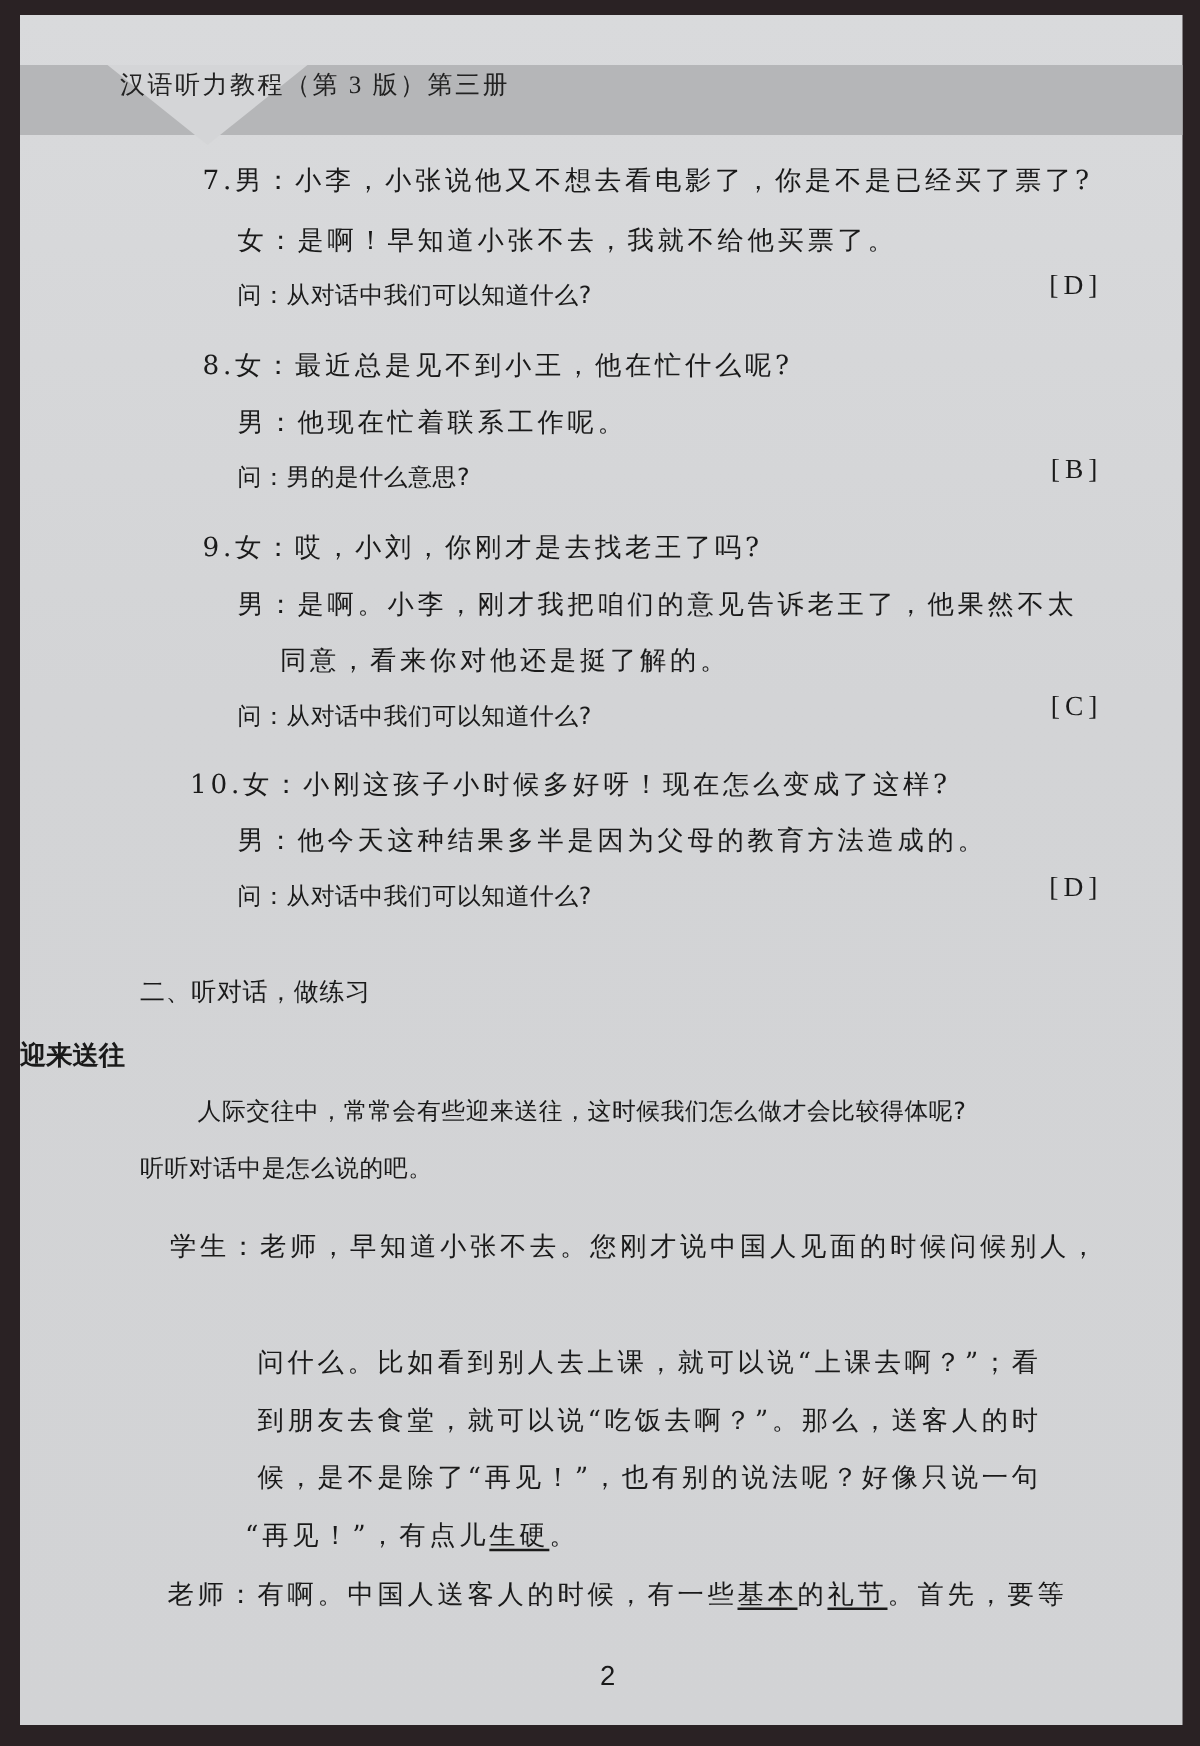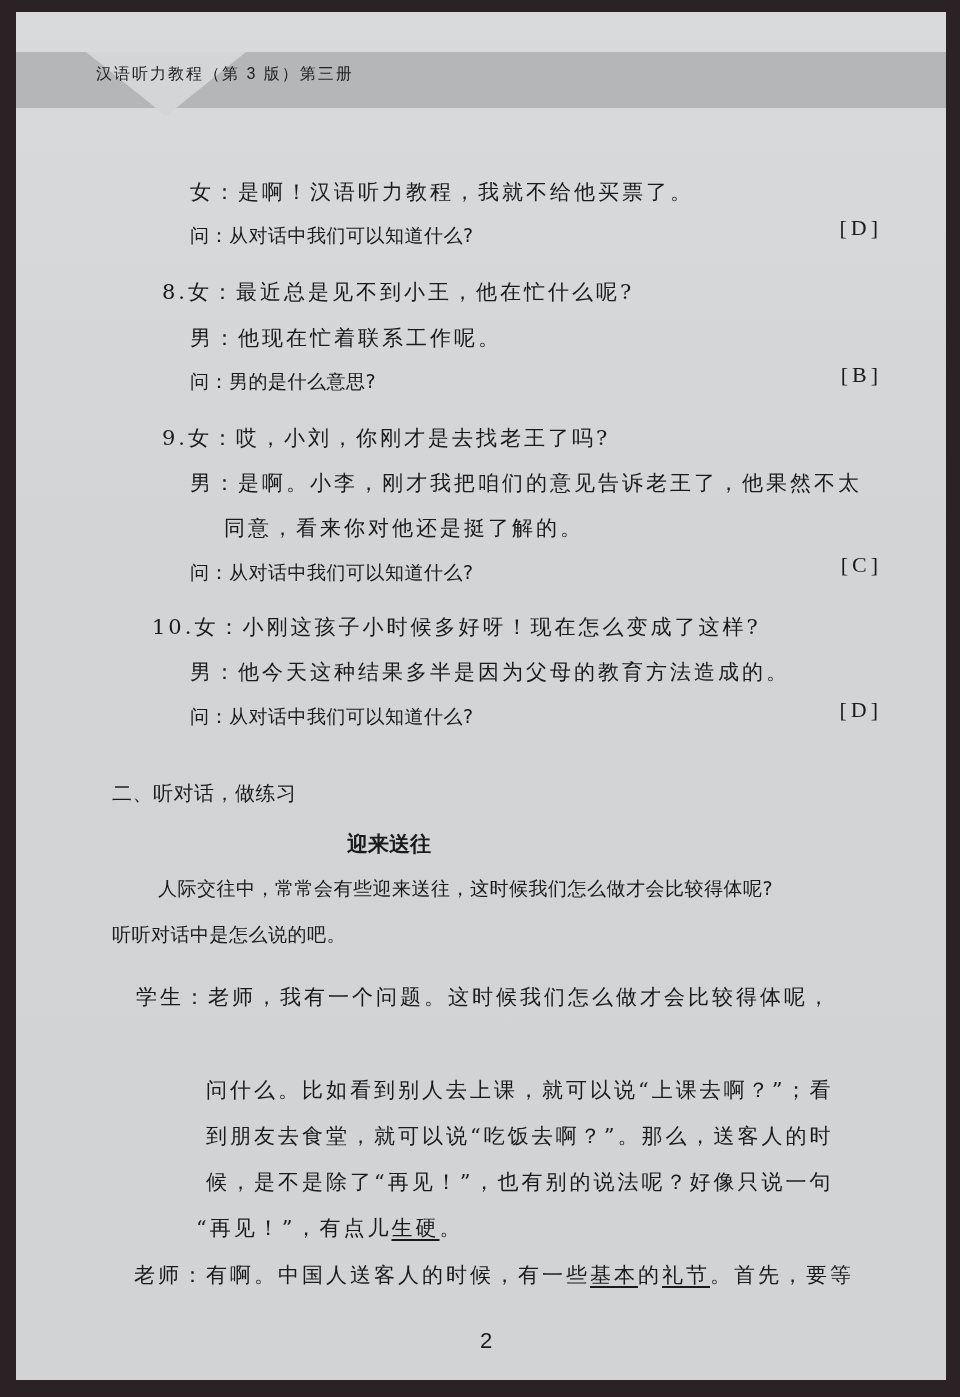--- a/index.html
+++ b/index.html
@@ -18,53 +18,56 @@
       position: absolute; left: 0; top: 40px; width: 930px; height: 56px;
       background: #b5b6b8;
     }
     .header-notch {
       position: absolute; left: 70px; top: 40px; width: 0; height: 0;
       border-left: 80px solid transparent;
       border-right: 80px solid transparent;
       border-top: 64px solid #d4d5d7;
     }
     .header-title {
-      position: absolute; left: 80px; top: 52px;
-      font-family: Liberation Sans, sans-serif;
-      font-size: 16px; letter-spacing: 2px; color: #222;
+      position: absolute; left: 80px; top: 42px;
+      font-family: Liberation Serif, serif;
+      font-size: 20px; letter-spacing: 2px; color: #222;
     }
     .line {
       position: absolute; font-size: 21px; white-space: nowrap; letter-spacing: 3px;
     }
     .sans { font-family: "DejaVu Sans", "Liberation Sans", sans-serif; letter-spacing: 0.5px; font-size: 19px; text-align: center; }
     .answer {
       position: absolute; right: 64px; font-size: 22px; letter-spacing: 4px;
       font-family: "Liberation Serif", "DejaVu Serif", serif;
     }
     .u { text-decoration: underline; text-underline-offset: 4px; }
     .section-title { font-size: 20px; }
     .lesson-title {
-      position: absolute; left: 0; width: 746px; text-align: center; top: 818px;
+      position: absolute; left: 0; width: 746px; top: 818px;
       font-family: "DejaVu Sans", "Liberation Sans", sans-serif; font-weight: bold; font-size: 21px;
     }
     .page-number {
       position: absolute; left: 464px; top: 1316px;
       font-family: "Liberation Sans", sans-serif; font-size: 22px;
     }
   </style>
 </head>
 <body>
 
 <div class="page">
   <div class="header-band"></div>
   <div class="header-notch"></div>
   <div class="header-title">汉语听力教程（第 3 版）第三册</div>
 
+  <div class="line" style="left:146px; top:118px;">
+    <span>7.</span><span>男：</span><span>小李，小张说他又不想去看电影了，你是不是已经买了票了?</span>
+  </div>
   <div class="line" style="left:174px; top:166px;">
-    <span>女：</span><span>是啊！汉语听力教程，我就不给他买票了。</span>
+    <span>女：</span><span>是啊！早知道小张不去，我就不给他买票了。</span>
   </div>
   <div class="line sans" style="left:174px; top:211px;">问：从对话中我们可以知道什么?</div>
   <div class="answer" style="top:203px;">[D]</div>
 
   <div class="line" style="left:146px; top:266px;">
     <span>8.</span><span>女：</span><span>最近总是见不到小王，他在忙什么呢?</span>
   </div>
   <div class="line" style="left:174px; top:312px;">
     <span>男：</span><span>他现在忙着联系工作呢。</span>
   </div>
@@ -89,21 +92,21 @@
   </div>
   <div class="line sans" style="left:174px; top:692px;">问：从对话中我们可以知道什么?</div>
   <div class="answer" style="top:685px;">[D]</div>
 
   <div class="line sans section-title" style="left:96px; top:768px;">二、听对话，做练习</div>
   <div class="lesson-title">迎来送往</div>
   <div class="line sans" style="left:142px; top:864px;">人际交往中，常常会有些迎来送往，这时候我们怎么做才会比较得体呢?</div>
   <div class="line sans" style="left:96px; top:910px;">听听对话中是怎么说的吧。</div>
 
   <div class="line" style="left:120px; top:971px;">
-    <span>学生：</span><span>老师，我有一个问题。这时候我们怎么做才会比较得体呢，</span>
+    <span>学生：</span><span>老师，早知道小张不去。您刚才说中国人见面的时候问候别人，</span>
   </div>
   <div class="line" style="left:190px; top:1110px;">到朋友去食堂，就可以说“吃饭去啊？”。那么，送客人的时</div>
   <div class="line" style="left:190px; top:1064px;">问什么。比如看到别人去上课，就可以说“上课去啊？”；看</div>
   <div class="line" style="left:190px; top:1156px;">候，是不是除了“再见！”，也有别的说法呢？好像只说一句</div>
   <div class="line" style="left:180px; top:1202px;">
     <span>“再见！”，有点儿</span><span class="u">生硬</span><span>。</span>
   </div>
 
   <div class="line" style="left:118px; top:1249px;">
     <span>老师：</span><span>有啊。中国人送客人的时候，有一些</span><span class="u">基本</span><span>的</span><span class="u">礼节</span><span>。首先，要等</span>

